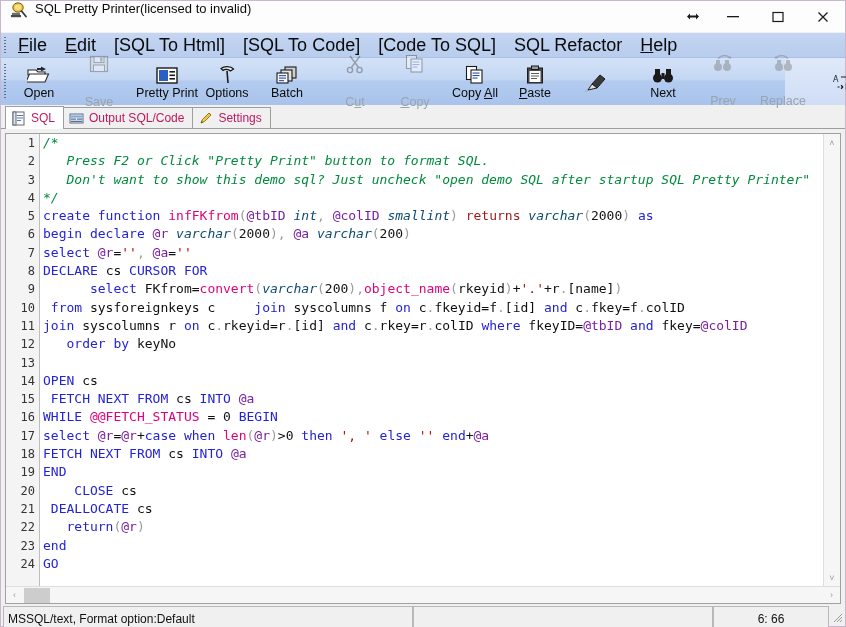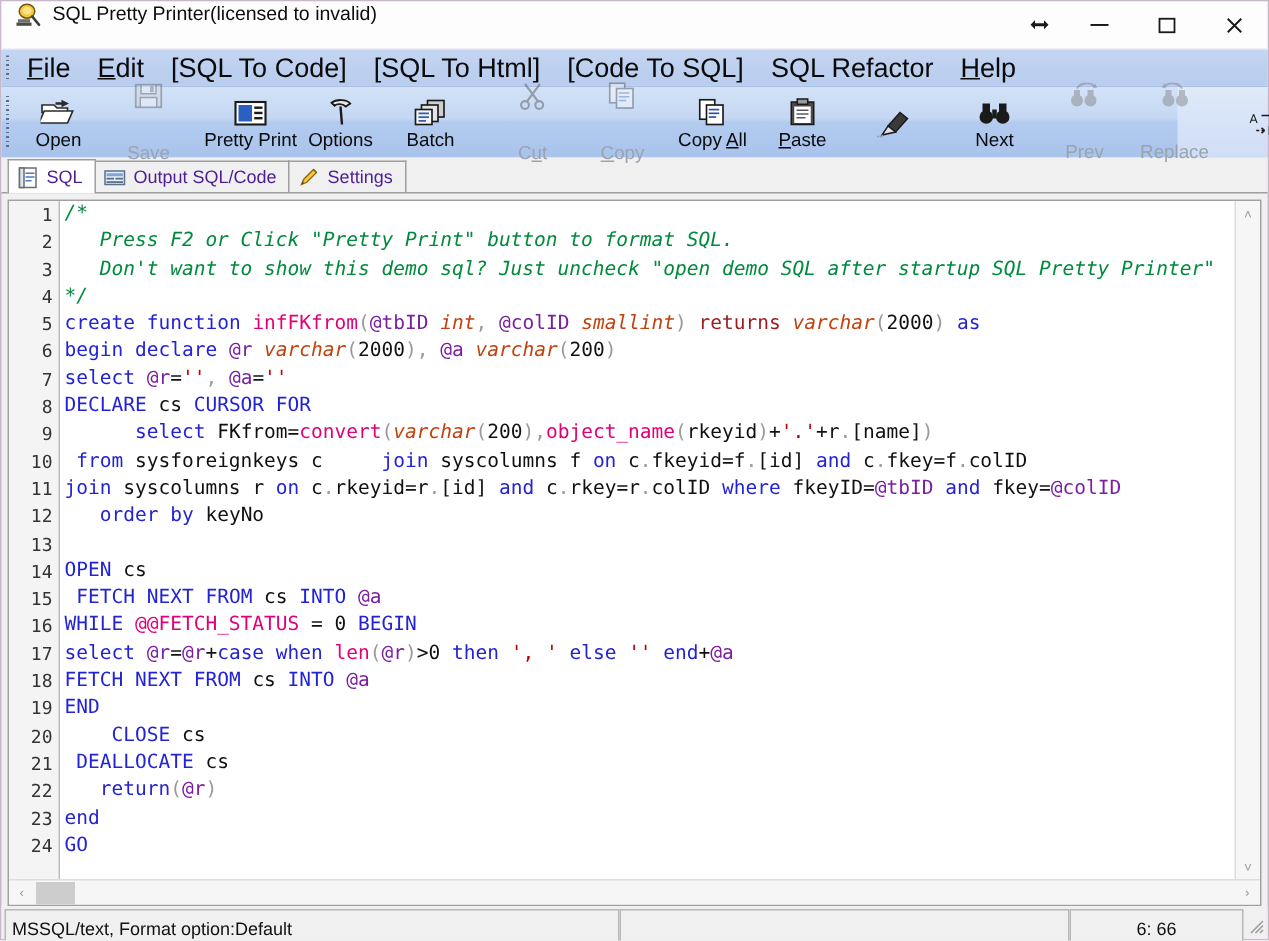--- a/index.html
+++ b/index.html
@@ -138,21 +138,21 @@
     position: relative;
     border-bottom: 1px solid #9e9e9e;
     box-sizing: border-box;
   }
   .tab {
     height: 21px;
     display: flex; align-items: center;
     gap: 5px;
     padding: 0 8px 0 5px;
     font-size: 12px;
-    color: #4c1d95;
+    color: #be185d;
     background: #f0f0f0;
     border: 1px solid #9e9e9e;
     border-bottom: none;
     margin-right: -1px;
     box-sizing: border-box;
     position: relative;
     font-family: "Liberation Sans", sans-serif;
     margin-top: 44px;
   }
   .tab.active {
@@ -209,21 +209,21 @@
   }
   .code .line {
     height: 18.3px;
     line-height: 18.3px;
     white-space: pre;
   }
   
   .t-cmt   { color: #008a3c; font-style: italic; }
   .t-kw    { color: #2323d6; }
   .t-fn    { color: #e2007a; }
-  .t-typ   { color: #c2410c; font-style: italic; }
+  .t-typ   { color: #0c4a6e; font-style: italic; }
   .t-var   { color: #7a1fa2; }
   .t-num   { color: #121212; }
   .t-str   { color: #c00000; }
   .t-punct { color: #9a9a9a; }
   .t-id    { color: #101010; }
   .t-op    { color: #101010; }
   .t-ret   { color: #9c1a1a; }
 
   
   .vscroll {
@@ -320,22 +320,22 @@
       </div>
     </div>
   </div>
 
   <div class="menubar">
     <div class="gripper">
         <i></i>
       </div>
     <div class="menu-item"><u>F</u>ile</div>
     <div class="menu-item"><u>E</u>dit</div>
+    <div class="menu-item">[SQL To Html]</div>
     <div class="menu-item">[SQL To Code]</div>
-    <div class="menu-item">[SQL To Html]</div>
     <div class="menu-item">[Code To SQL]</div>
     <div class="menu-item">SQL Refactor</div>
     <div class="menu-item"><u>H</u>elp</div>
   </div>
 
   <div class="toolbar">
     <div class="toolbar-bg-right"></div>
     <div class="gripper">
         <i></i>
       </div>

